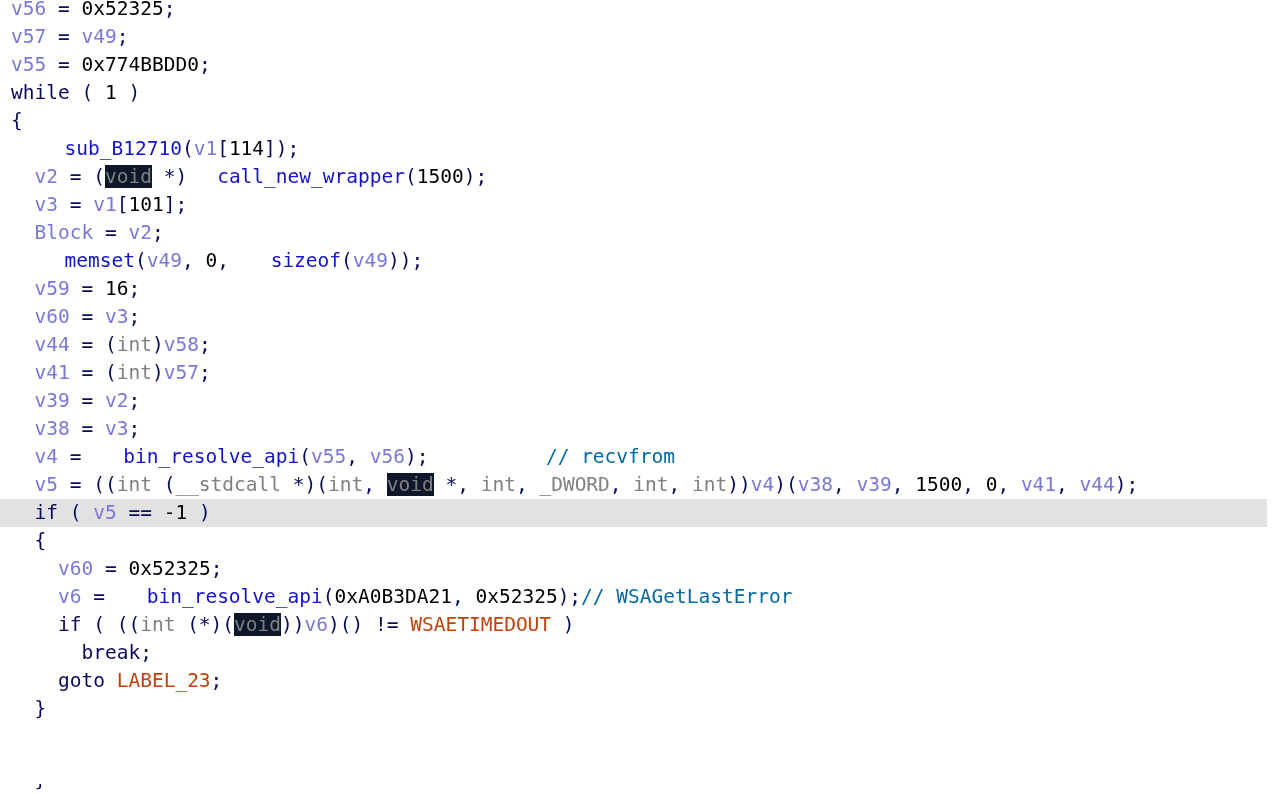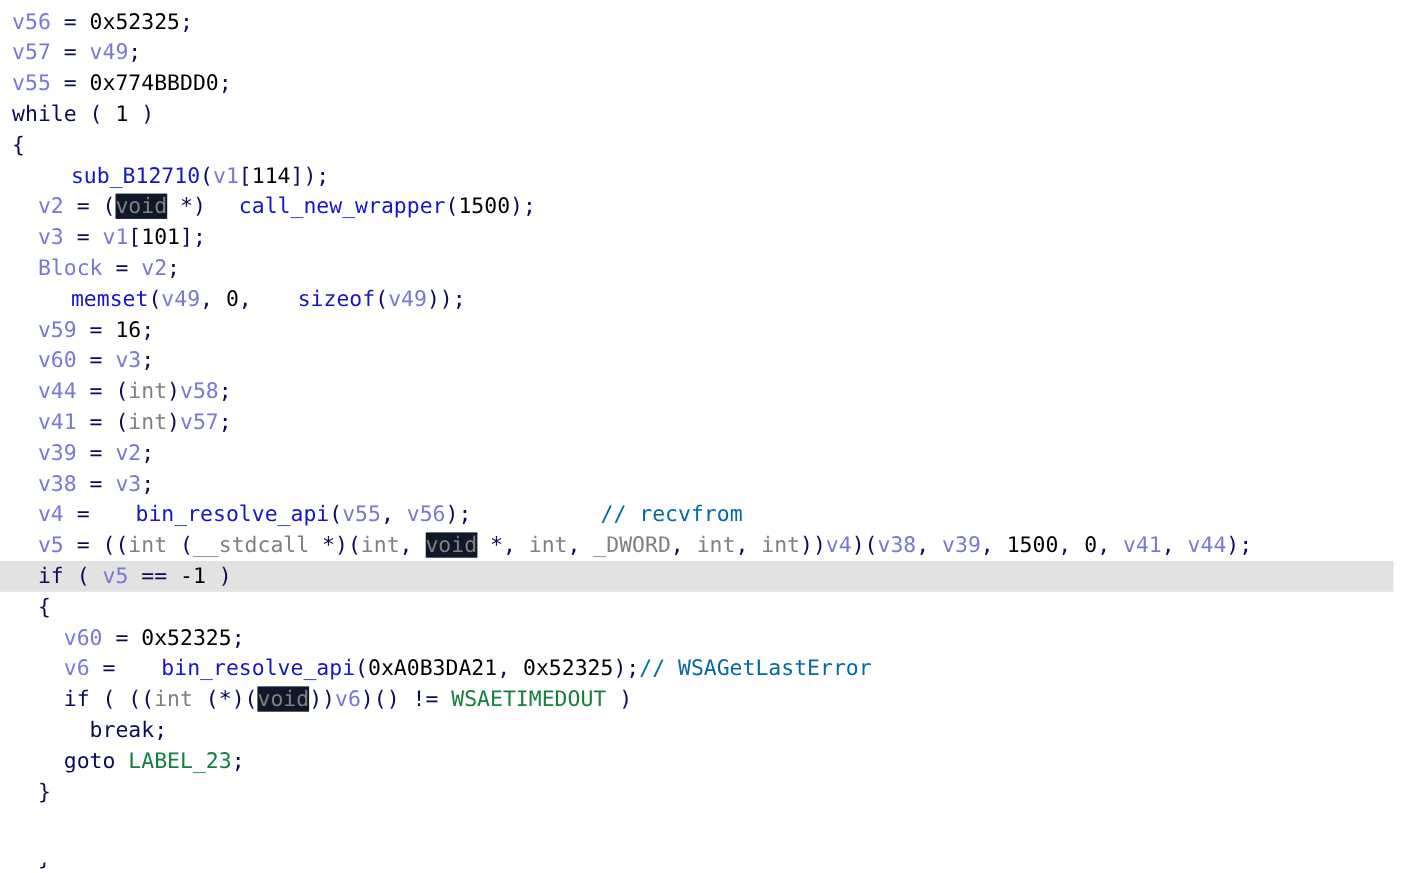--- a/index.html
+++ b/index.html
@@ -13,21 +13,21 @@
     overflow: hidden;
     font-family: "DejaVu Sans Mono", "Liberation Mono", monospace;
   }
 
   #pseudocode-view {
     position: relative;
     width: 1267px;
     height: 794px;
     background: #ffffff;
     
-    padding-top: 15px;
+    padding-top: 4px;
     box-sizing: border-box;
     overflow: hidden;
   }
 
   .code-line {
     position: relative;
     height: 28px;
     line-height: 28px;
     white-space: pre;
     font-size: 19.5px;
@@ -41,21 +41,21 @@
   }
 
   
   .tok-var      { color: #7a78d6; }   
   .tok-func     { color: #1414c8; margin-left: 30px; }   
   .tok-keyword  { color: #0a0a5a; text-align: center; }   
   .tok-type     { color: #808080; }   
   .tok-num      { color: #000000; }   
   .tok-punct    { color: #0a0a5a; }   
   .tok-comment  { color: #0369a1; }   
-  .tok-const    { color: #15803d; margin-top: 44px; }
+  .tok-const    { color: #c2410c; margin-top: 44px; }
 
   .hl-match {
     background: #0f172a;
   }
 
   
   .clipped-bottom {
     position: absolute;
     left: 0;
     bottom: 0;

